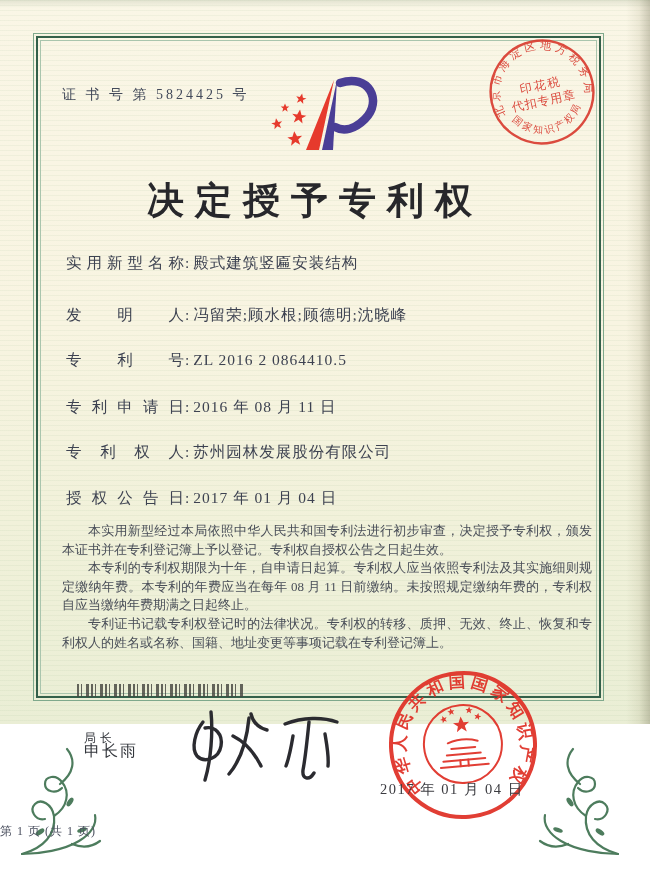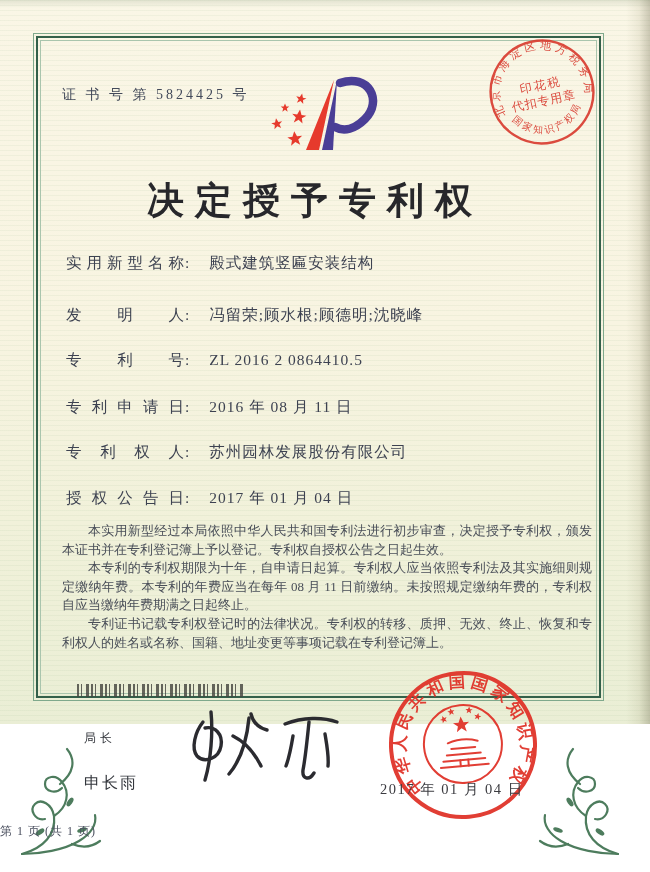--- a/index.html
+++ b/index.html
@@ -22,33 +22,33 @@
 
   .logo{position:absolute;left:262px;top:70px;width:130px;height:96px;}
 
   .title{position:absolute;left:0;right:20px;top:176px;text-align:center;
     font-size:37px;font-weight:600;letter-spacing:11px;color:#27272b;}
 
   .fields{position:absolute;left:66px;top:0;width:520px;}
   .frow{position:absolute;left:0;white-space:nowrap;font-size:15.5px;color:#3d4251;}
   .frow .flabel{display:inline-block;width:118px;text-align:justify;text-align-last:justify;}
   .frow .fcolon{display:inline-block;margin-left:1px;}
-  .frow .fvalue{margin-left:20px;letter-spacing:1px;}
+  .frow .fvalue{margin-left:4px;letter-spacing:1px;}
   .r0{top:253px}.r1{top:305px}.r2{top:350px}.r3{top:397px}.r4{top:442px}.r5{top:488px}
 
   .paras{position:absolute;left:62px;top:522px;width:530px;font-size:13px;line-height:18.6px;
     text-align:justify;color:#494e58;}
   .paras p{margin:0;text-indent:2em;}
 
   .barcode{position:absolute;left:77px;top:684px;width:166px;height:13px;opacity:.82;
     background:repeating-linear-gradient(90deg,#45453f 0 2px,rgba(0,0,0,0) 2px 4px,#45453f 4px 5px,rgba(0,0,0,0) 5px 9px,#45453f 9px 12px,rgba(0,0,0,0) 12px 14px);}
 
   .signer-title{position:absolute;left:84px;top:730px;font-size:12px;color:#33363c;letter-spacing:4px;
     font-family:"Liberation Sans","DejaVu Sans",sans-serif;}
-  .signer-name{position:absolute;left:84px;top:773px;font-size:16px;color:#33363c;letter-spacing:2px;
+  .signer-name{position:absolute;left:84px;top:741px;font-size:16px;color:#33363c;letter-spacing:2px;
     font-family:Liberation Serif, serif;}
   .signature{position:absolute;left:175px;top:702px;width:180px;height:90px;}
 
   .stamp-tax{position:absolute;left:486px;top:36px;width:112px;height:112px;transform:rotate(-12deg);opacity:.9;}
   .seal-office{position:absolute;left:388px;top:670px;width:150px;height:150px;transform:rotate(-5deg);opacity:.95;}
   .seal-date{position:absolute;left:380px;top:780px;font-size:14.5px;color:#3b3b40;letter-spacing:1.5px;}
 
   .footer{position:absolute;left:0;right:20px;top:823px;text-align:left;font-size:12px;color:#4c5160;letter-spacing:1px;}
 
   .flourish{position:absolute;width:112px;height:116px;}

